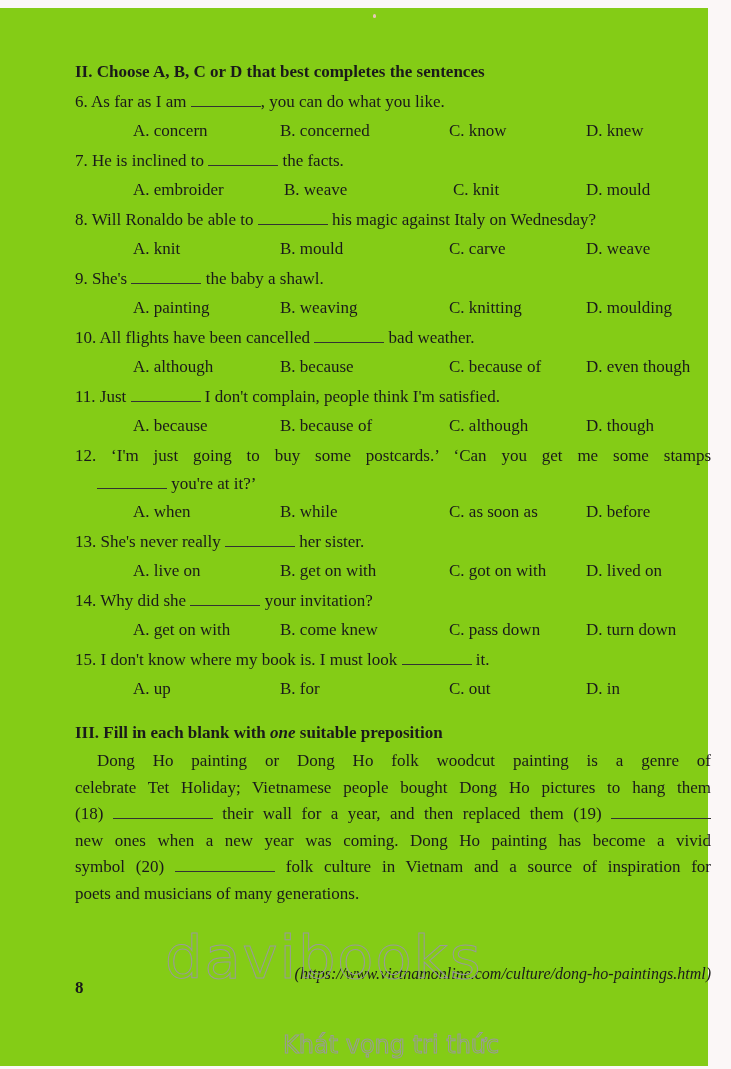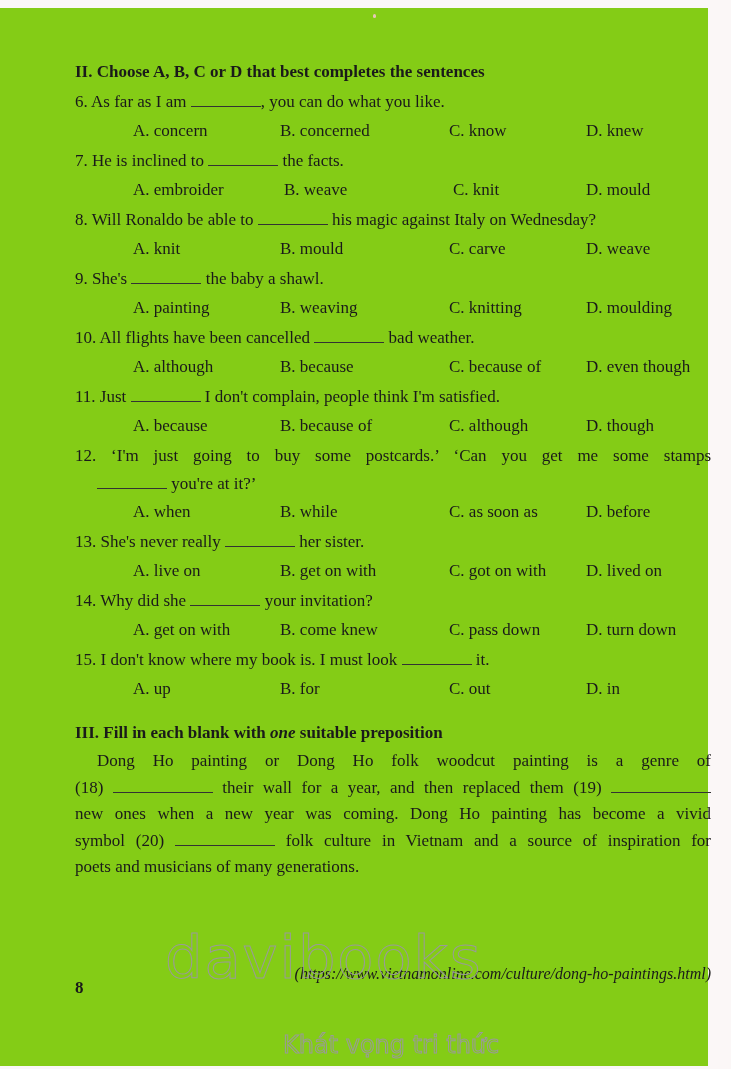--- a/index.html
+++ b/index.html
@@ -123,20 +123,21 @@
       <span class="opt o0">A. up</span>
       <span class="opt o1">B. for</span>
       <span class="opt o2">C. out</span>
       <span class="opt o3">D. in</span>
     </div>
 
     <div class="line heading" style="top:715px"><span>III. Fill in each blank with </span><em>one</em><span> suitable preposition</span></div>
 
     <div class="justify" style="top:740px">
       <span class="para-line" style="text-indent:22px"><span>Dong Ho painting or Dong Ho folk woodcut painting is a genre of</span></span>
+      <span class="para-line"><span>celebrate Tet Holiday; Vietnamese people bought Dong Ho pictures to hang them</span></span>
       <span class="para-line"><span>(18) </span><span class="blank b11"></span><span> their wall for a year, and then replaced them (19) </span><span class="blank b11"></span></span>
       <span class="para-line"><span>new ones when a new year was coming. Dong Ho painting has become a vivid</span></span>
       <span class="para-line"><span>symbol (20) </span><span class="blank b11"></span><span> folk culture in Vietnam and a source of inspiration for</span></span>
       <span class="para-line last"><span>poets and musicians of many generations.</span></span>
     </div>
 
     <div class="source" style="top:957px">(https://www.vietnamonline.com/culture/dong-ho-paintings.html)</div>
   </div>
 
   <div class="pageno">8</div>

